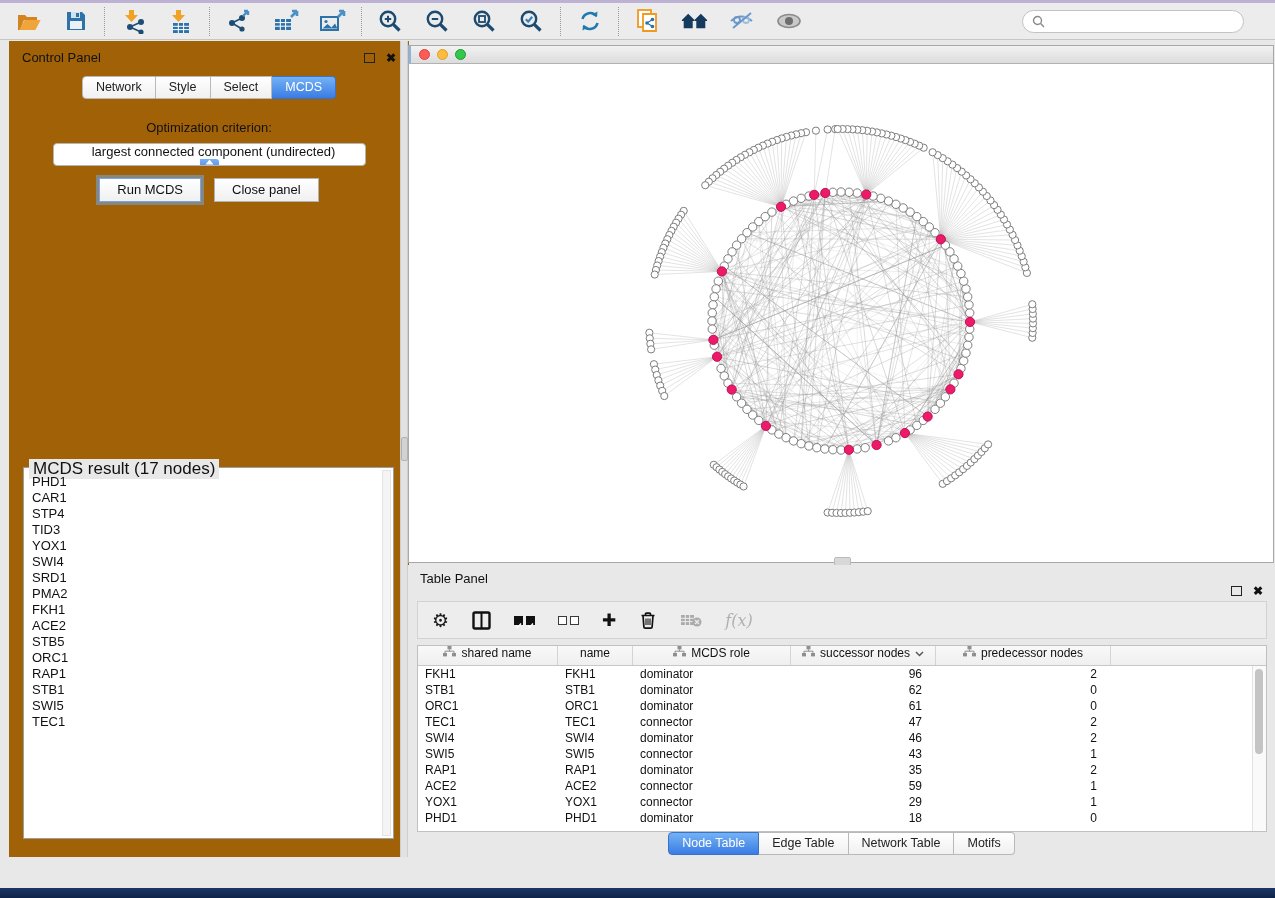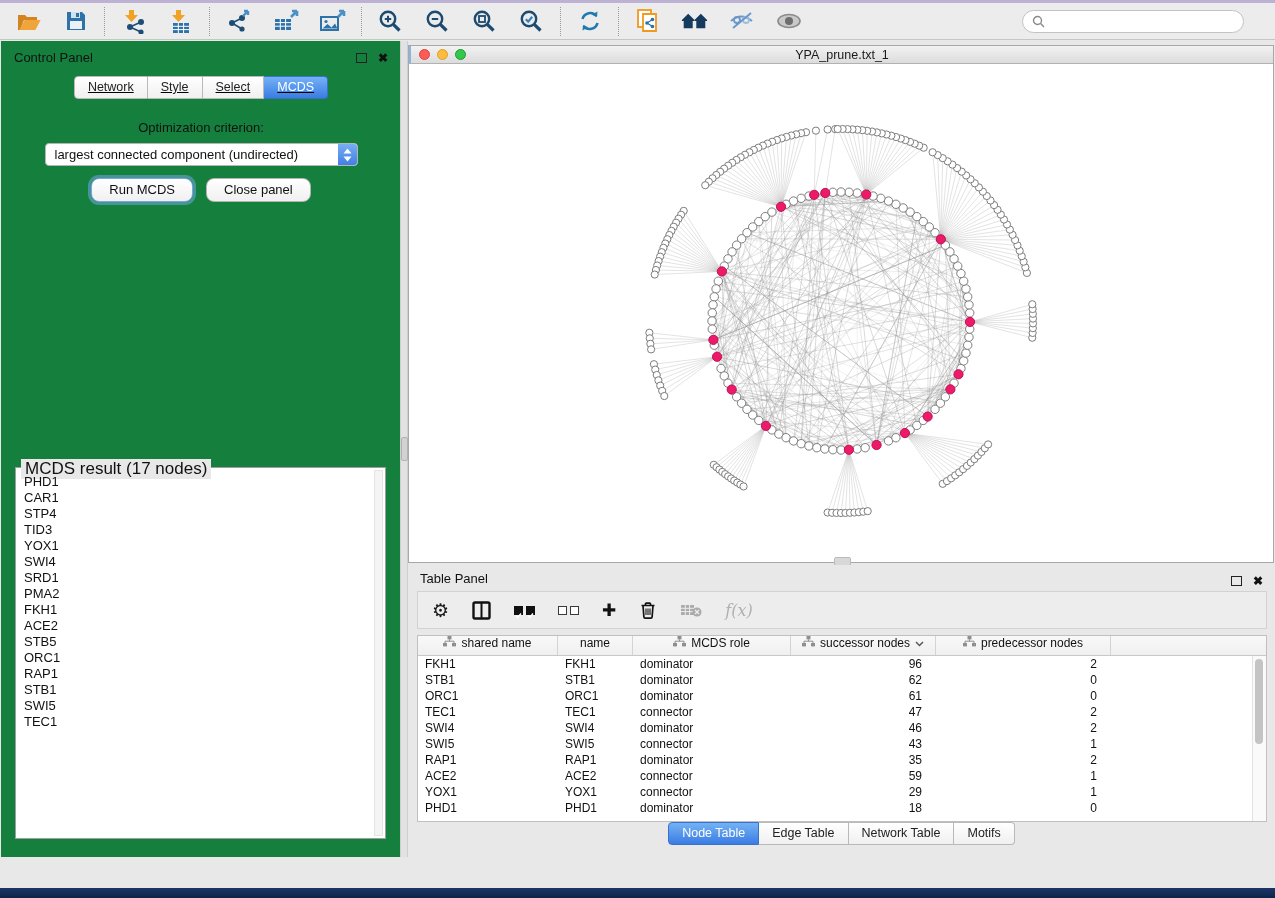--- a/index.html
+++ b/index.html
@@ -9,37 +9,37 @@
 
   
   .toolbar{position:absolute;top:3px;left:0;width:1275px;height:37px;background:#ececec;border-bottom:1px solid #c6c6c6;display:flex;align-items:center;box-sizing:border-box;}
   .tb-group{display:flex;align-items:center;gap:20px;padding:0 15px;}
   .tb-sep{width:0;height:29px;border-left:1px dotted #9b9b9b;}
   .tb-icon{width:27px;height:27px;display:flex;align-items:center;justify-content:center;}
   .search{margin-left:auto;margin-right:31px;width:222px;height:23px;border:1px solid #c2c2c2;border-radius:12px;background:#fff;display:flex;align-items:center;padding:0 9px;gap:6px;box-sizing:border-box;}
   .search input{border:none;outline:none;flex:1;font-size:12px;font-family:"Liberation Sans",sans-serif;background:transparent;}
 
   
-  .control-panel{position:absolute;top:41px;left:1px;width:400px;height:816px;background:#15803d;}
+  .control-panel{position:absolute;top:41px;left:9px;width:400px;height:816px;background:#a16207;}
   .cp-header{display:flex;align-items:center;padding:9px 13px 0 13px;}
   .panel-title{font-size:13px;color:#111;}
   .win-btns{margin-left:auto;display:flex;align-items:center;gap:11px;}
   .float-box{width:9px;height:8px;border:1.5px solid #222;background:transparent;}
   .close-x{font-size:12px;font-weight:bold;color:#111;line-height:10px;}
-  .cp-tabs{display:flex;justify-content:center;margin-top:11px;text-decoration:underline;}
+  .cp-tabs{display:flex;justify-content:center;margin-top:11px;}
   .cp-tab,.tp-tab{height:21px;line-height:21px;padding:0 13px;font-size:12.5px;background:linear-gradient(#ffffff,#f0f0f0);border:1px solid #b9b9b9;border-left:none;color:#222;cursor:default;}
   .cp-tab:first-child,.tp-tab:first-child{border-left:1px solid #b9b9b9;border-radius:4px 0 0 4px;}
   .cp-tab:last-child,.tp-tab:last-child{border-radius:0 4px 4px 0;}
   .cp-tab.active,.tp-tab.active{background:linear-gradient(#74b2f4,#3a7ce4);color:#fff;border-color:#3a72c8;}
   .opt-label{text-align:center;margin-top:21px;font-size:13px;color:#111;}
-  .select{margin:8px auto 0 auto;width:313px;height:23px;background:#fff;border:1px solid #b5b5b5;border-radius:4px;display:flex;align-items:center;box-sizing:border-box;overflow:hidden;}
+  .select{margin:8px auto 0 auto;width:313px;height:23px;background:#fff;border:1px solid #b5b5b5;border-radius:4px;display:flex;align-items:center;box-sizing:border-box;overflow:hidden;flex-direction:column;}
   .select-label{flex:1;font-size:13px;padding-left:9px;color:#111;white-space:nowrap;}
   .stepper{width:19px;height:23px;background:linear-gradient(#7ab0f4,#3f7de4);border-radius:0 3px 3px 0;display:flex;flex-direction:column;align-items:center;justify-content:center;gap:2px;}
   .btn-row{display:flex;justify-content:center;gap:13px;margin-top:12px;}
-  .btn{height:22px;line-height:22px;padding:0 17px;background:linear-gradient(#ffffff,#f0f0f0);border:1px solid #b3b3b3;border-radius:8px;font-size:13px;color:#111;}
+  .btn{height:22px;line-height:22px;padding:0 17px;background:linear-gradient(#ffffff,#f0f0f0);border:1px solid #b3b3b3;border-radius:0;font-size:13px;color:#111;}
   .btn.focus{border-color:#7aa6e0;box-shadow:0 0 0 3px rgba(115,165,230,.55);}
   .mcds-box{position:absolute;left:14px;top:426px;width:369px;height:370px;border:1px solid #9e9e9e;background:#fff;}
   .mcds-legend{position:absolute;top:-9px;left:5px;background:#e8e8e8;padding:0 4px;font-size:17px;color:#111;}
   .mcds-list{position:absolute;top:3px;left:3px;right:14px;bottom:3px;font-size:13px;line-height:16px;padding:3px 5px;overflow:hidden;color:#111;}
   .mcds-scroll{position:absolute;top:2px;right:2px;bottom:2px;width:9px;background:#f4f4f4;border:1px solid #e4e4e4;box-sizing:border-box;}
 
   
   .v-splitter{position:absolute;left:400px;top:41px;width:8px;height:816px;background:#e2e2e2;border-left:1px solid #cfcfcf;border-right:1px solid #cfcfcf;box-sizing:border-box;}
   .v-handle{position:absolute;left:0px;top:396px;width:5px;height:22px;background:#d2d2d2;border:1px solid #b2b2b2;border-radius:2px;}
   .h-handle{position:absolute;left:834px;top:557px;width:15px;height:7px;background:#d8d8d8;border:1px solid #bbb;border-radius:2px;}
@@ -49,21 +49,21 @@
   .net-titlebar{position:relative;height:18px;background:linear-gradient(#f2f2f2,#dcdcdc);border-bottom:1px solid #b2b2b2;border-left:2px solid #8ab4e8;display:flex;align-items:center;padding-left:8px;box-sizing:border-box;}
   .tl{width:11px;height:11px;border-radius:50%;margin-right:7px;box-sizing:border-box;}
   .tl.red{background:#fc5b57;border:1px solid #e0443e;}
   .tl.yellow{background:#fdbc40;border:1px solid #dea123;}
   .tl.green{background:#34c84a;border:1px solid #1f9a31;}
   .net-title{position:absolute;left:0;right:0;text-align:center;font-size:12.5px;color:#1a1a1a;}
   .net-canvas{position:absolute;left:0;top:18px;width:864px;height:498px;background:#fff;overflow:hidden;}
 
   
   .table-panel{position:absolute;left:408px;top:565px;width:867px;height:292px;background:#e8e8e8;}
-  .tp-header{display:flex;align-items:flex-end;padding:6px 12px 0 12px;}
+  .tp-header{display:flex;align-items:flex-start;padding:6px 12px 0 12px;flex-direction:column;}
   .tp-toolbar{margin:5px 8px 0 9px;height:38px;background:#ededed;border:1px solid #d2d2d2;display:flex;align-items:center;gap:23px;padding:0 14px;box-sizing:border-box;}
   .tp-icon{display:flex;align-items:center;justify-content:center;}
   .fx{font-family:"DejaVu Serif",serif;font-style:italic;font-size:16px;color:#b0b0b0;text-align:center;}
   .plus-glyph{font-size:17px;font-weight:bold;color:#111;font-family:"DejaVu Sans",sans-serif;}
   .gear-glyph{font-size:19px;color:#1a1a1a;font-family:"DejaVu Sans",sans-serif;line-height:19px;}
   .cb-pair{display:flex;gap:3px;}
   .cb{width:9px;height:9px;box-sizing:border-box;}
   .cb.on{background:#111;}
   .cb.off{background:#fff;border:1.6px solid #3a3a3a;}
 
@@ -303,21 +303,20 @@
 
   <div class="v-splitter">
     <div class="v-handle"></div>
   </div>
 
   <div class="net-window">
     <div class="net-titlebar">
       <span class="tl red"></span>
       <span class="tl yellow"></span>
       <span class="tl green"></span>
-      <span class="net-title">YPA_prune.txt_1</span>
     </div>
     <div class="net-canvas">
       <svg width="864" height="498" viewBox="0 0 864 498">
           <g>
             <line x1="372.03537610152404" y1="142.78422227768036" x2="332.6037916819232" y2="174.77230532241902" stroke="#909090" stroke-width="0.75" opacity="0.3199444444444445"></line>
             <line x1="372.03537610152404" y1="142.78422227768036" x2="471.8631922743682" y2="134.3137093979252" stroke="#909090" stroke-width="0.75" opacity="0.29430709876543215"></line>
             <line x1="372.03537610152404" y1="142.78422227768036" x2="307.05277221440656" y2="224.91900455573372" stroke="#909090" stroke-width="0.75" opacity="0.3062623456790124"></line>
             <line x1="372.03537610152404" y1="142.78422227768036" x2="464.0809954442663" y2="132.0527722144066" stroke="#909090" stroke-width="0.75" opacity="0.4113657407407407"></line>
             <line x1="372.03537610152404" y1="142.78422227768036" x2="507.82429754572905" y2="152.6368077256318" stroke="#909090" stroke-width="0.75" opacity="0.3385061728395062"></line>
             <line x1="372.03537610152404" y1="142.78422227768036" x2="362.8783434477094" y2="148.08169761024004" stroke="#909090" stroke-width="0.75" opacity="0.4099058641975309"></line>

